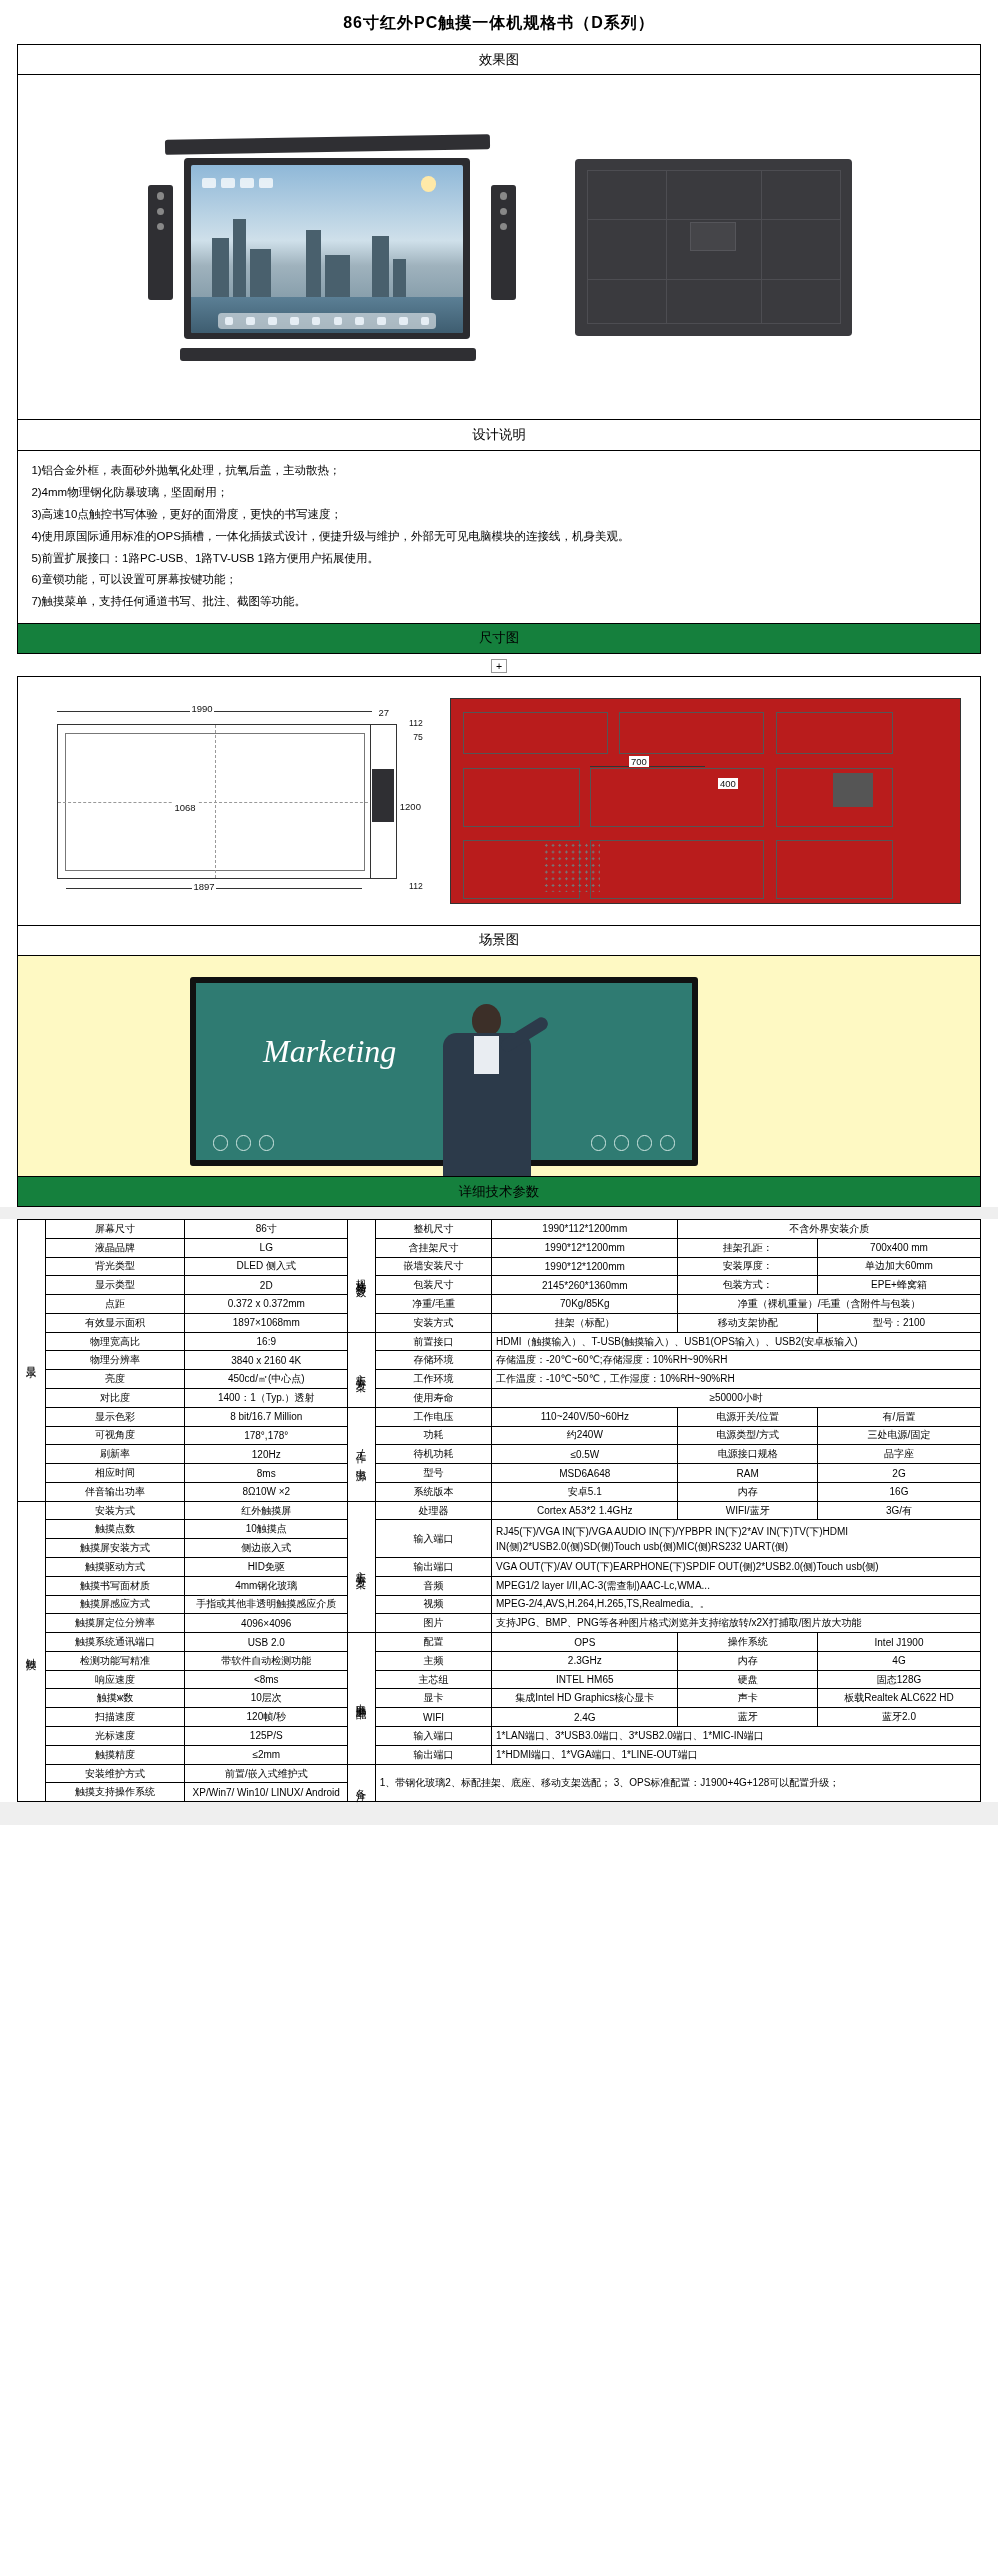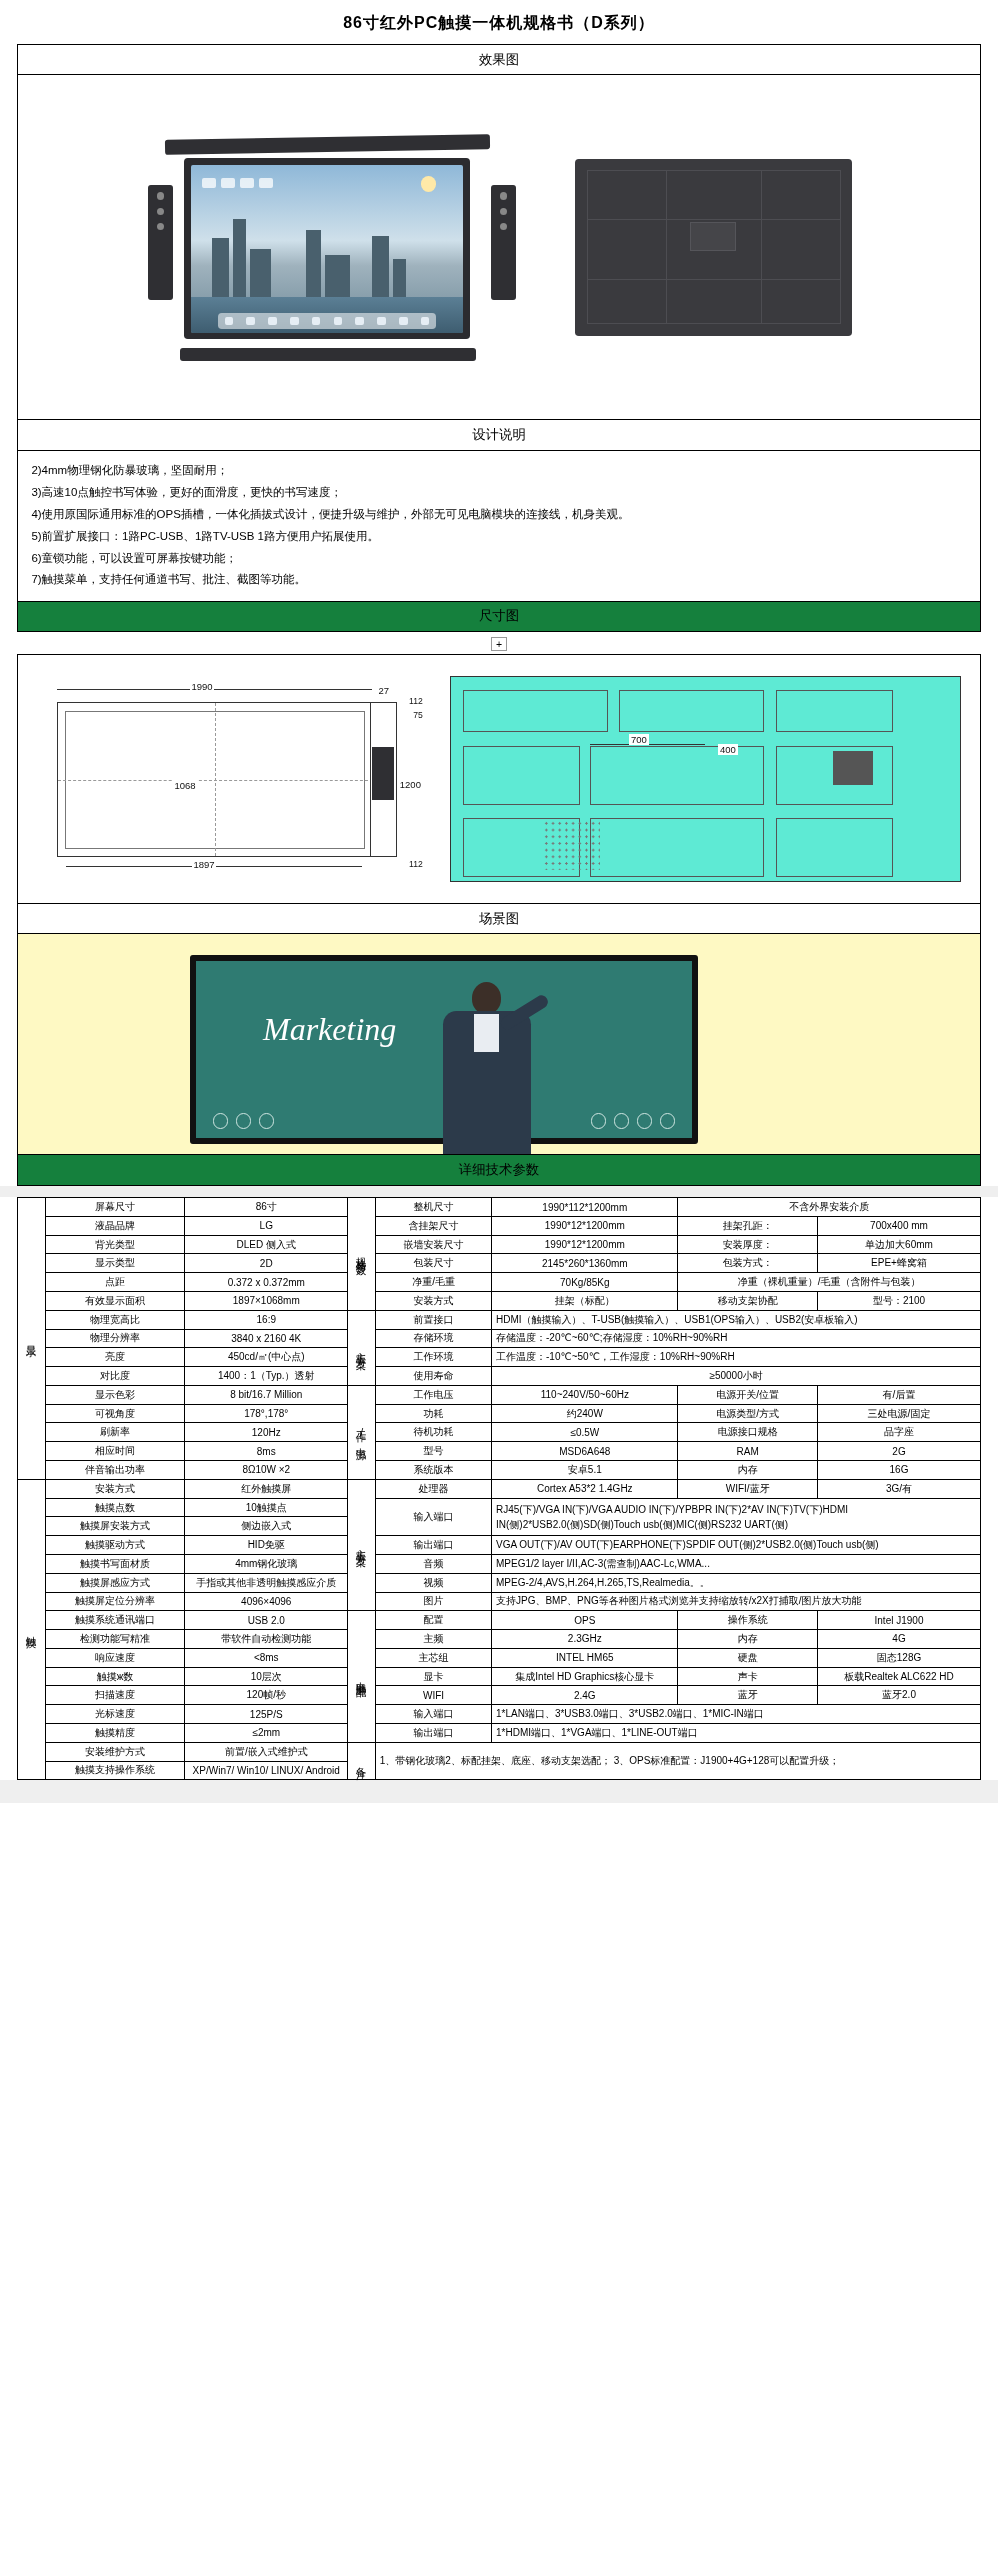--- a/index.html
+++ b/index.html
@@ -39,21 +39,21 @@
   .size-left{flex:0 0 401px;position:relative;}
   .panel-outline{position:absolute;left:29px;top:38px;width:315px;height:153px;border:1.9px solid #333;}
   .panel-inner{position:absolute;left:7.6px;top:7.6px;right:7.6px;bottom:7.6px;border:1px solid #777;}
   .panel-cross-v{position:absolute;left:50%;top:0;bottom:0;width:0;border-left:1px dashed #999;}
   .panel-cross-h{position:absolute;top:50%;left:0;right:0;height:0;border-top:1px dashed #999;}
   .dim{position:absolute;font-size:9.5px;color:#111;background:#fff;padding:0 1.9px;}
   .dimline-h{position:absolute;height:0;border-top:1px solid #333;}
   .side-view{position:absolute;right:32px;top:38px;width:25px;height:153px;border:1px solid #333;background:#fff;}
   .side-view .blk{position:absolute;left:1.9px;right:1.9px;top:44px;height:53px;background:#2f2f33;}
   .size-right{flex:1;position:relative;border:0;}
-  .wallmount{position:absolute;left:9.5px;top:11.5px;right:9.5px;bottom:11.5px;border:1px solid #333;background:#5eead4;}
+  .wallmount{position:absolute;left:9.5px;top:11.5px;right:9.5px;bottom:11.5px;border:1px solid #333;background:#b91c1c;}
   .wm-cell{position:absolute;border:1px solid #555;}
   .dot-grid{position:absolute;width:57px;height:50px;background-image:radial-gradient(#777 1px, transparent 1px);background-size:6.7px 6.7px;}
   
   .scene{height:220px;background:#fef9c3;position:relative;overflow:hidden;}
   .scene-board{position:absolute;left:172px;top:21px;width:496px;height:177px;background:#2f7b72;border:6.7px solid #111;border-radius:2.9px;}
   .scene-text{position:absolute;left:67px;top:50px;font-family:"Liberation Serif",serif;font-style:italic;color:#fff;font-size:32px;}
   .scene-icons{position:absolute;bottom:9.5px;left:0;right:0;display:flex;justify-content:space-between;padding:0 17px;box-sizing:border-box;}
   .scene-icons .grp{display:flex;gap:7.6px;}
   .scene-icons i{width:13.4px;height:13.4px;border:1px solid #cfe6e2;border-radius:50%;display:block;}
   .person{position:absolute;left:410px;bottom:0;width:115px;height:172px;}
@@ -134,20 +134,21 @@
         <div class="hbar" style="top:34%;"></div>
         <div class="hbar" style="top:68%;"></div>
         <div class="plate" style="left:115px;top:63px;"></div>
       </div>
     </div>
   </div>
 
   <div class="sect-box" style="border-top:0;">
     <div class="sect-head">设计说明</div>
     <div class="desc">
+      <div>1)铝合金外框，表面砂外抛氧化处理，抗氧后盖，主动散热；</div>
       <div>2)4mm物理钢化防暴玻璃，坚固耐用；</div>
       <div>3)高速10点触控书写体验，更好的面滑度，更快的书写速度；</div>
       <div>4)使用原国际通用标准的OPS插槽，一体化插拔式设计，便捷升级与维护，外部无可见电脑模块的连接线，机身美观。</div>
       <div>5)前置扩展接口：1路PC-USB、1路TV-USB 1路方便用户拓展使用。</div>
       <div>6)童锁功能，可以设置可屏幕按键功能；</div>
       <div>7)触摸菜单，支持任何通道书写、批注、截图等功能。</div>
     </div>
   </div>
 
   <div class="sect-head-alone" style="border-top:0;">尺寸图</div>
@@ -186,21 +187,21 @@
           <div class="wm-cell" style="left:11.5px;top:69px;width:115px;height:57px;"></div>
           <div class="wm-cell" style="left:139px;top:69px;width:172px;height:57px;"></div>
           <div class="wm-cell" style="left:325px;top:69px;width:115px;height:57px;"></div>
           <div class="wm-cell" style="left:11.5px;top:141px;width:115px;height:57px;"></div>
           <div class="wm-cell" style="left:139px;top:141px;width:172px;height:57px;"></div>
           <div class="wm-cell" style="left:325px;top:141px;width:115px;height:57px;"></div>
           <div class="dot-grid" style="left:92px;top:143px;"></div>
           <div class="wm-cell" style="left:382px;top:74px;width:38px;height:32px;background:#555;"></div>
           <div class="dimline-h" style="left:139px;top:67px;width:115px;"></div>
           <span class="dim" style="left:178px;top:57px;">700</span>
-          <span class="dim" style="left:267px;top:67px;">400</span>
+          <span class="dim" style="left:267px;top:79px;">400</span>
         </div>
       </div>
     </div>
   </div>
 
   <div class="band" style="border-top:0;">
     <div class="sect-head">场景图</div>
     <div class="scene">
       <div class="scene-board">
         <div class="scene-text">Marketing</div>

